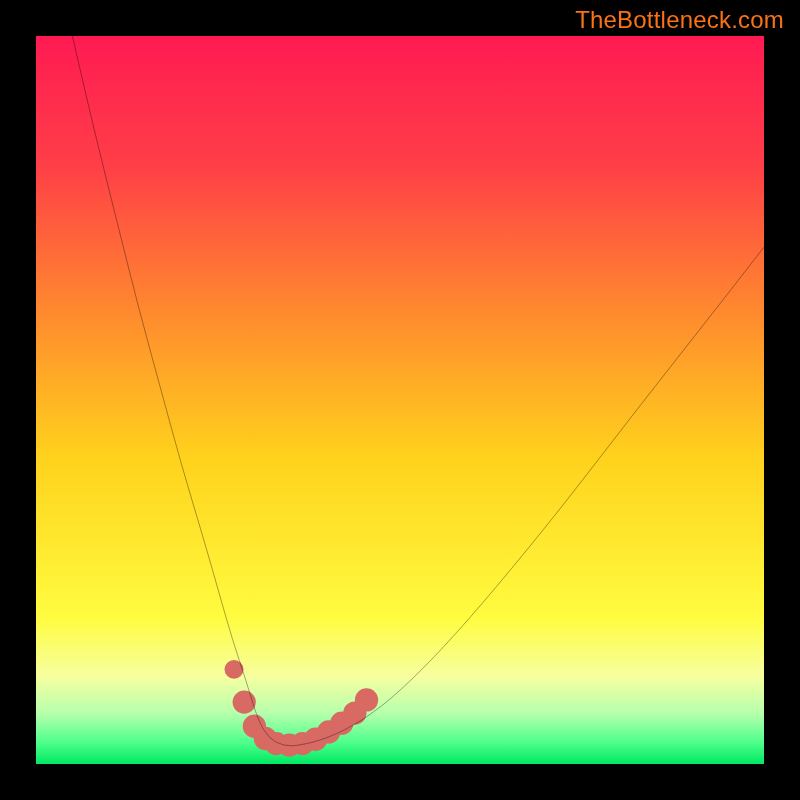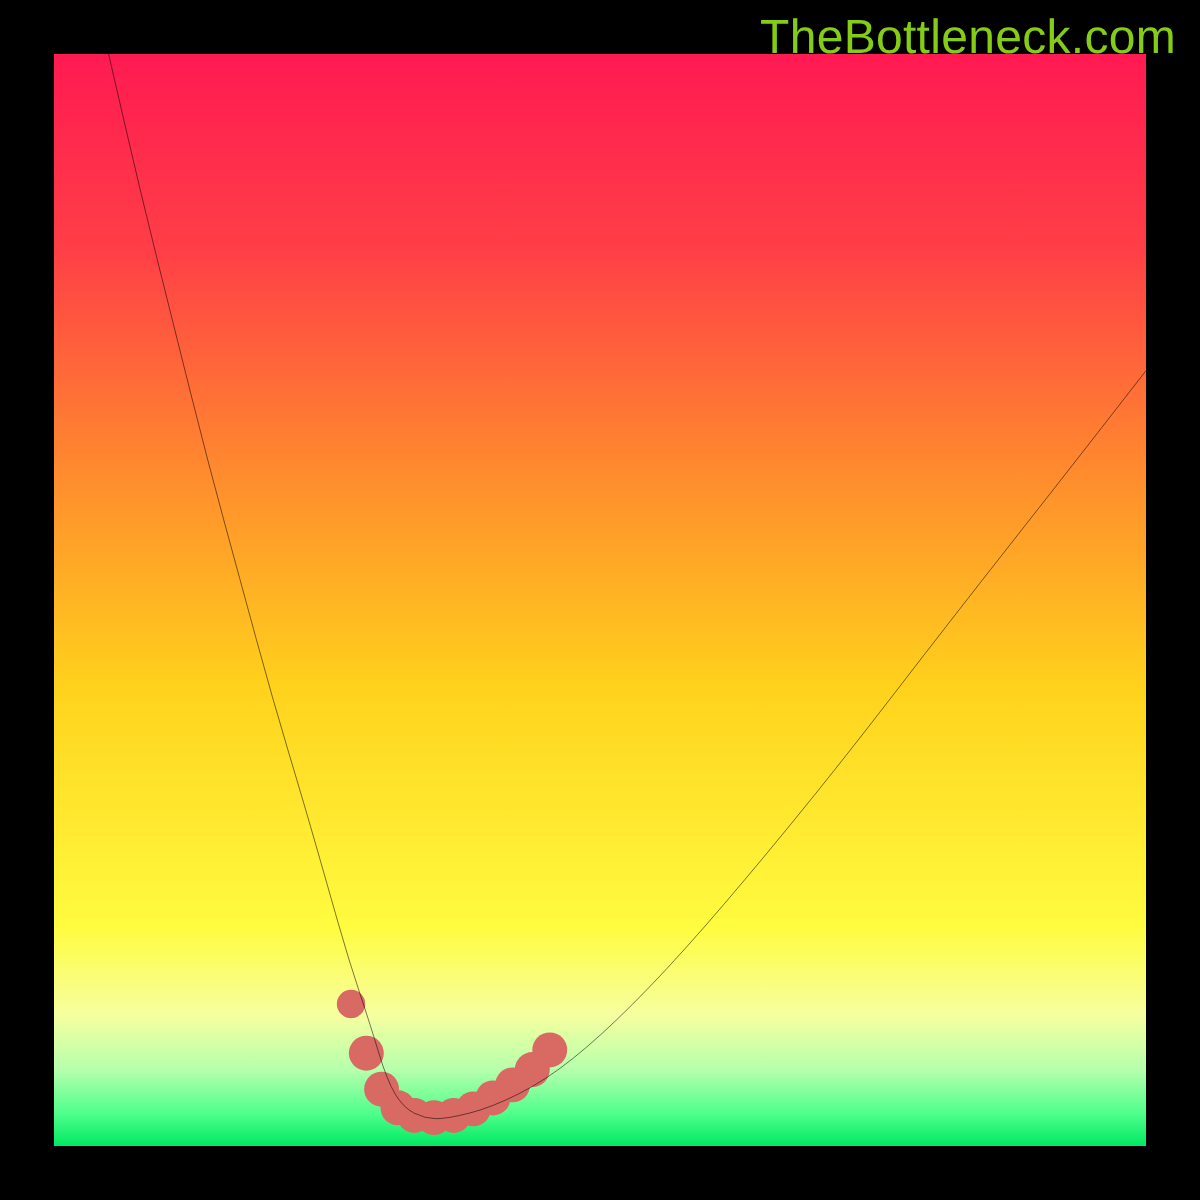--- a/index.html
+++ b/index.html
@@ -38,22 +38,22 @@
     position: absolute;
     left: 0;
     top: 0;
     width: 100%;
     height: 100%;
   }
   .watermark {
     position: absolute;
     top: 6px;
     right: 16px;
-    color: #84cc16;
-    font-size: 32px;
+    color: #f97316;
+    font-size: 24px;
     font-weight: 500;
     letter-spacing: 0.2px;
   }
 </style>
 </head>
 <body>
 
 <div class="frame">
 
   <div class="watermark">TheBottleneck.com</div>

